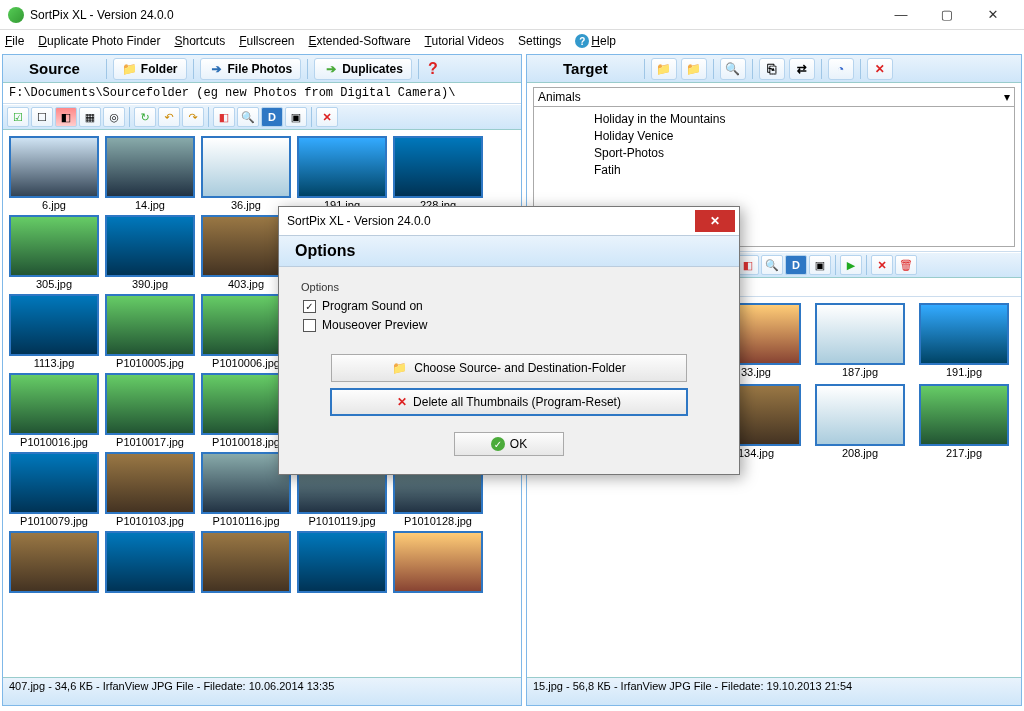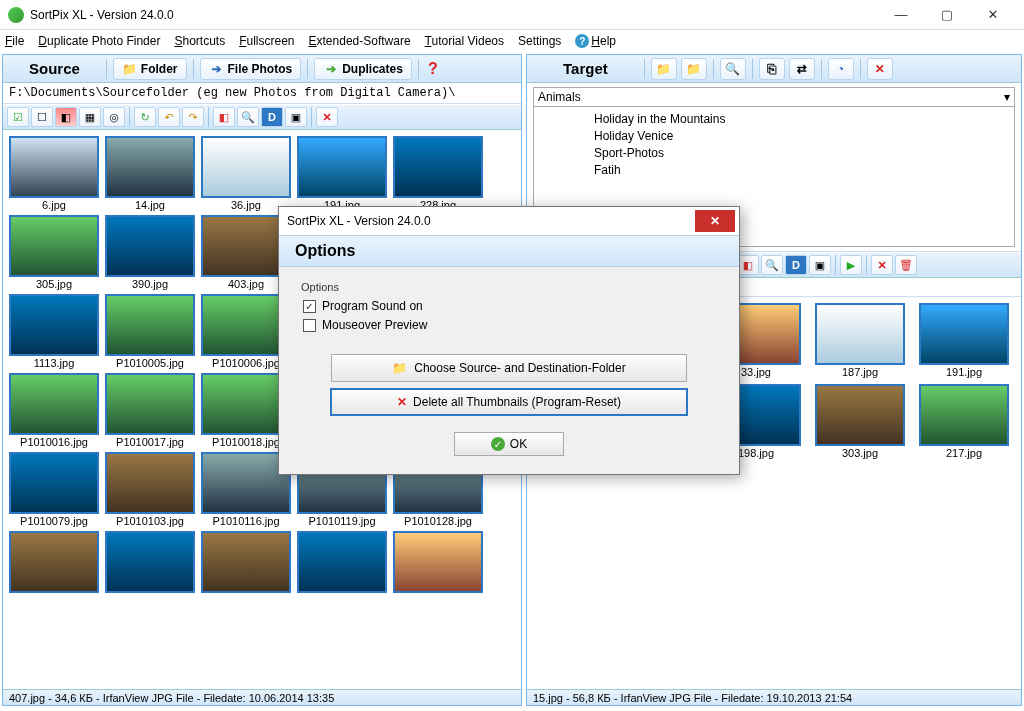--- a/index.html
+++ b/index.html
@@ -30,21 +30,21 @@
 .tb-btn { width:22px; height:20px; border:1px solid #b6d4ee; border-radius:2px; background:linear-gradient(#fff,#ecf4fb); display:flex; align-items:center; justify-content:center; font-size:11px; }
 .thumbs { flex:1; overflow:auto; padding:6px 4px; background:#fff; }
 .thumb-grid { display:flex; flex-wrap:wrap; gap:4px 2px; align-content:flex-start; }
 .thumb { width:94px; display:flex; flex-direction:column; align-items:center; }
 .thumb-img { width:90px; height:62px; border:2px solid #2e77c4; background:#678; margin-bottom:1px; position:relative; overflow:hidden; }
 .thumb-label { font-size:11px; text-align:center; white-space:nowrap; overflow:hidden; text-overflow:ellipsis; width:94px; }
 .target-tree { padding:4px 6px; border-bottom:1px solid #cde; }
 .tree-select { width:100%; border:1px solid #aaa; padding:2px 4px; background:#fff; }
 .tree-body { height:140px; border:1px solid #aaa; border-top:none; padding:4px 60px; font-size:11px; line-height:17px; overflow:auto; }
 .sort-row { padding:3px 8px; border-bottom:1px solid #cde; font-size:11px; }
-.status { height:16px; background:linear-gradient(180deg,#e9f3fc,#cfe6f9); padding:2px 6px; font-size:11px; border-top:1px solid #9cc; }
+.status { height:28px; background:linear-gradient(180deg,#e9f3fc,#cfe6f9); padding:2px 6px; font-size:11px; border-top:1px solid #9cc; }
 
 .dialog { position:absolute; left:278px; top:206px; width:462px; background:#f0f0f0; border:1px solid #777; box-shadow:3px 3px 14px rgba(0,0,0,.35); z-index:50; }
 .dlg-title { height:28px; background:#fff; display:flex; align-items:center; padding:0 0 0 8px; }
 .dlg-title span { flex:1; font-size:12px; }
 .dlg-close { width:40px; height:22px; background:#c9302c; color:#fff; display:flex; align-items:center; justify-content:center; font-weight:bold; margin-right:4px; }
 .dlg-band { background:linear-gradient(180deg,#e9f3fc,#cfe6f9); padding:6px 16px; font-weight:bold; font-size:16px; border-top:1px solid #bcd; border-bottom:1px solid #bcd; }
 .dlg-body { padding:14px 22px 16px; }
 .fieldset-label { font-size:11px; color:#333; margin-bottom:6px; }
 .chk-row { display:flex; align-items:center; gap:6px; margin:5px 0 5px 2px; }
 .chk { width:13px; height:13px; border:1px solid #555; display:inline-flex; align-items:center; justify-content:center; font-size:10px; color:#222; background:#fff; }
@@ -318,21 +318,25 @@
           <div class="thumb">
             <div class="thumb-img tint-d"></div>
             <div class="thumb-label">191.jpg</div>
           </div>
           <div class="thumb">
             <div class="thumb-img tint-g"></div>
             <div class="thumb-label">198.jpg</div>
           </div>
           <div class="thumb">
             <div class="thumb-img tint-f"></div>
-            <div class="thumb-label">303.jpg</div>
+            <div class="thumb-label">134.jpg</div>
+          </div>
+          <div class="thumb">
+            <div class="thumb-img tint-c"></div>
+            <div class="thumb-label">208.jpg</div>
           </div>
           <div class="thumb">
             <div class="thumb-img tint-e"></div>
             <div class="thumb-label">217.jpg</div>
           </div>
         </div>
     </div>
     <div class="status">15.jpg - 56,8 КБ - IrfanView JPG File - Filedate: 19.10.2013 21:54</div>
   </div>
 </div>

